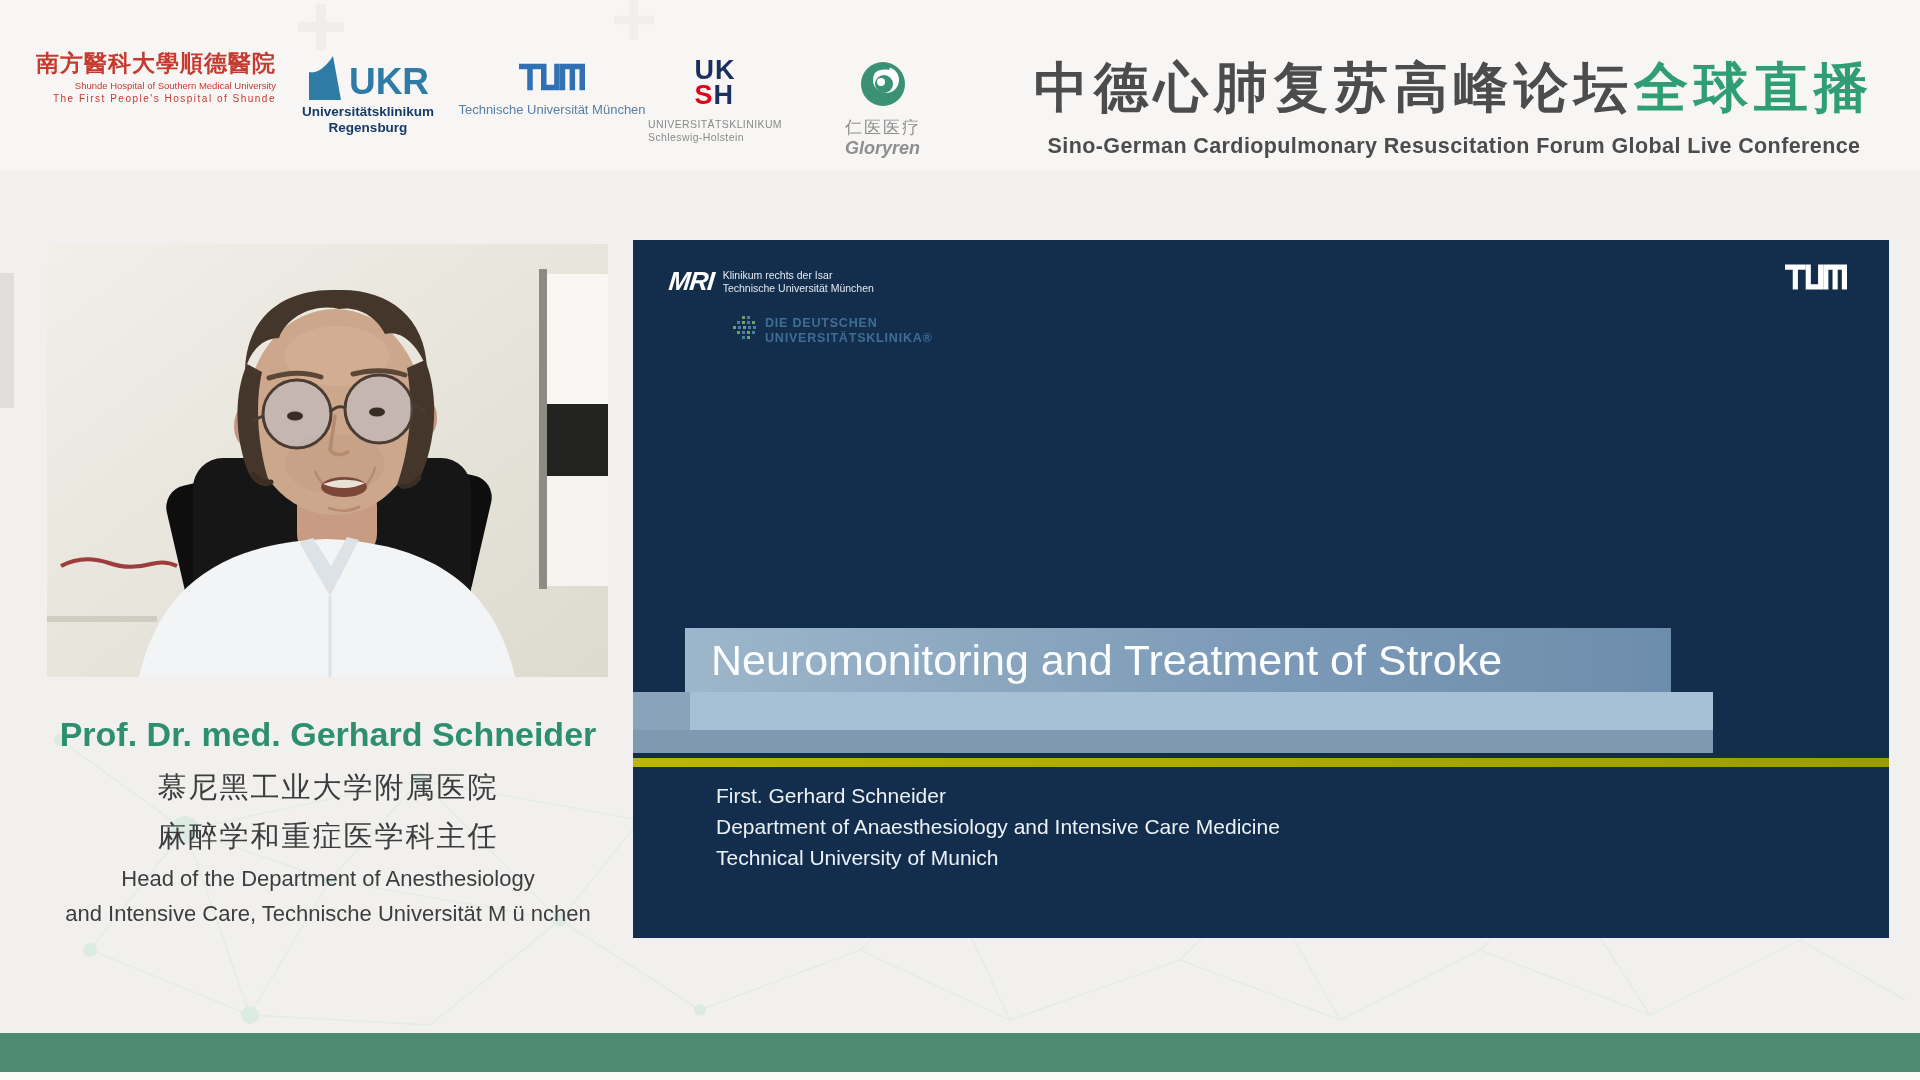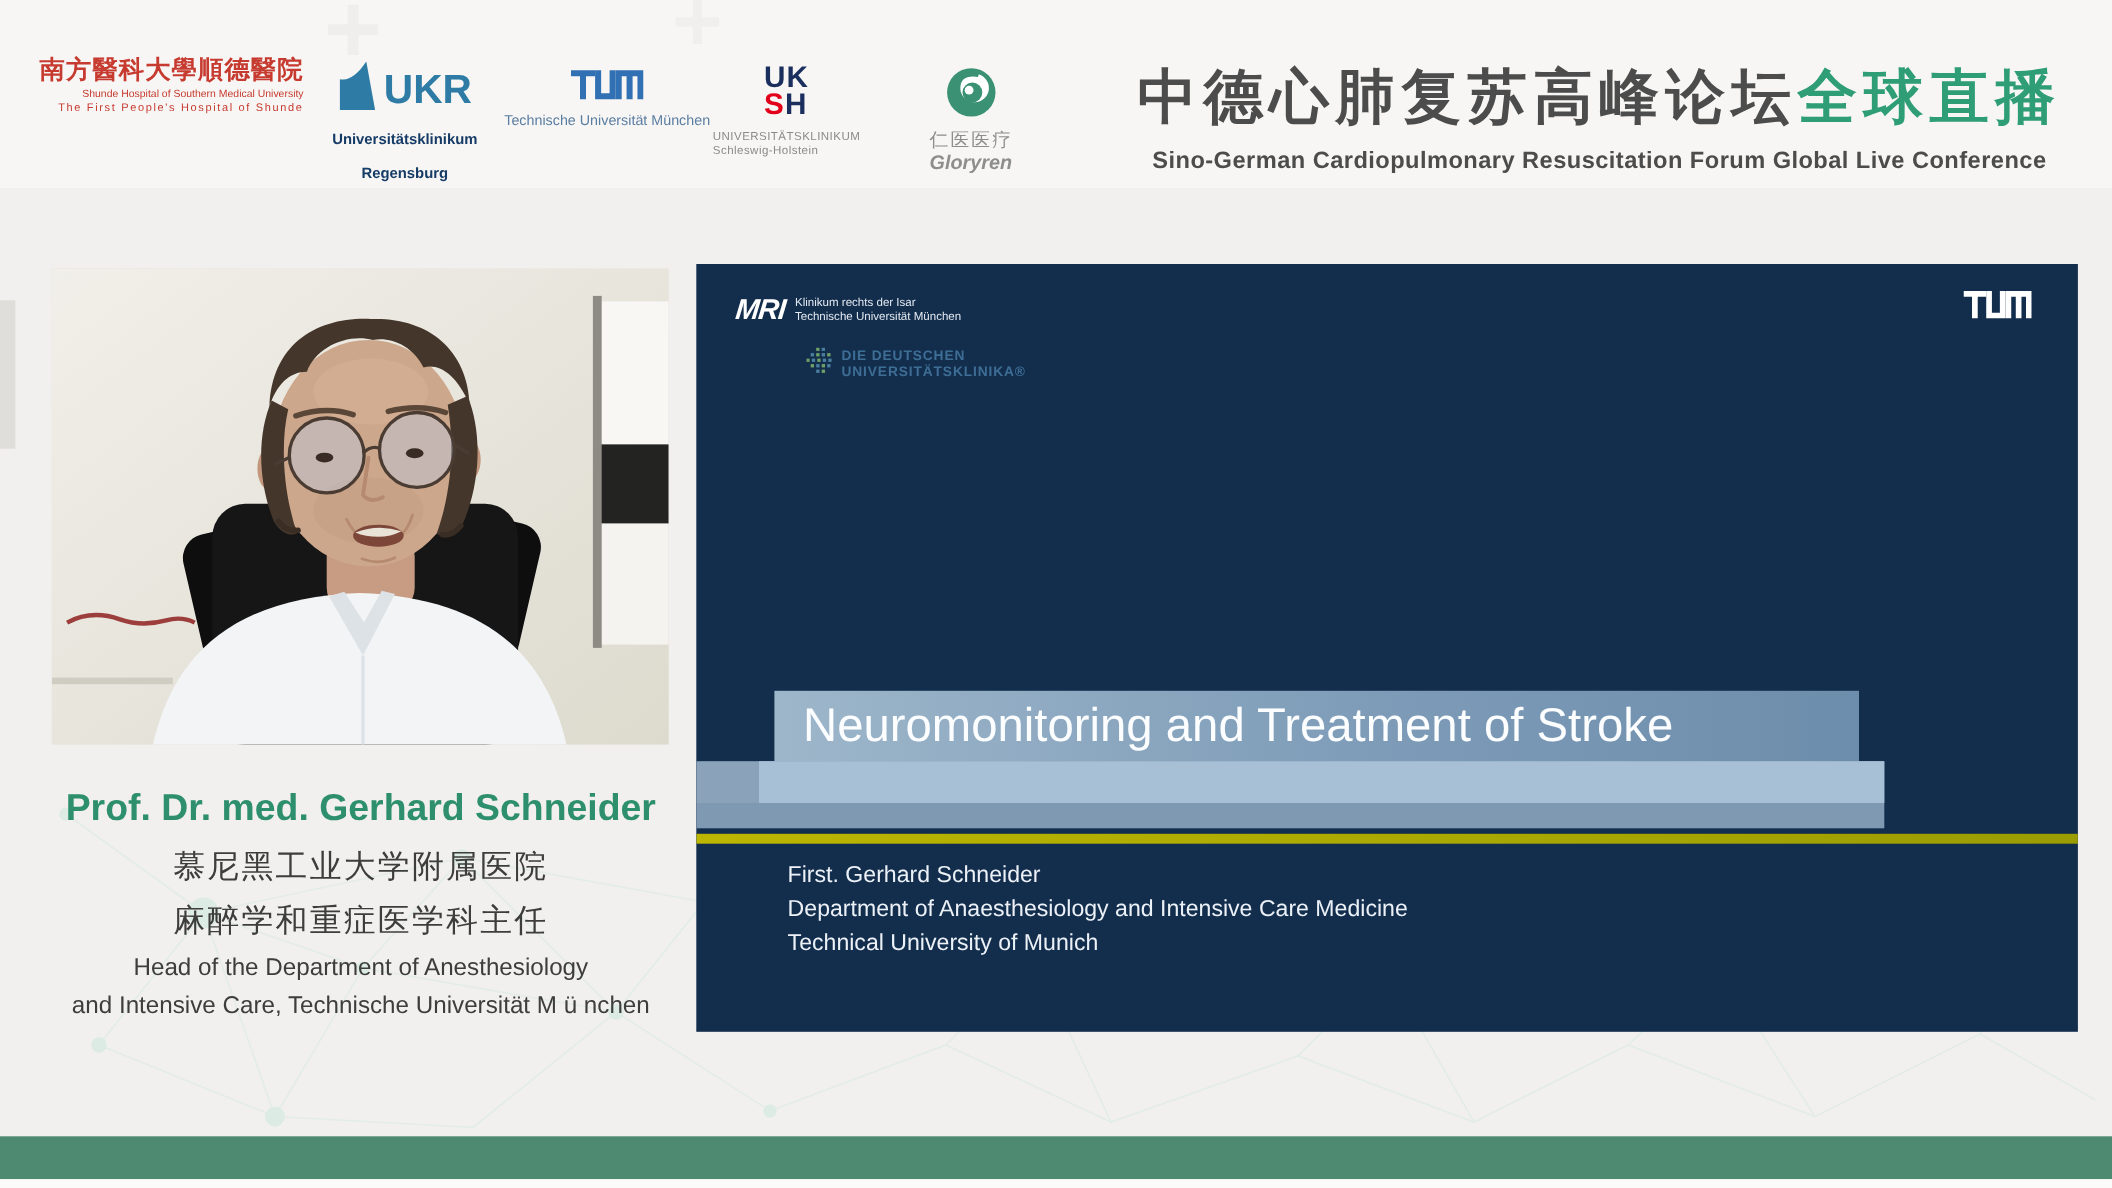--- a/index.html
+++ b/index.html
@@ -14,21 +14,21 @@
   
   .header{left:0;top:0;width:1920px;height:171px;background:#f7f6f4;}
   .logo-block{display:flex;flex-direction:column;align-items:center;}
 
   .shunde{left:28px;top:48px;width:248px;text-align:center;color:#c63a2f;align-items:flex-end;}
   .shunde .l1{font-family:"DejaVu Serif","Liberation Serif",serif;font-size:23px;font-weight:700;letter-spacing:1px;white-space:nowrap;}
   .shunde .l2{font-size:9.5px;margin-top:1px;white-space:nowrap;}
   .shunde .l3{font-family:"DejaVu Serif","Liberation Serif",serif;font-size:29px;font-weight:800;letter-spacing:3px;margin-top:2px;white-space:nowrap;}
   .shunde .l4{font-size:10px;letter-spacing:1.5px;margin-top:2px;white-space:nowrap;}
 
-  .ukr{left:288px;top:56px;width:160px;text-align:center;gap:15px;}
+  .ukr{left:288px;top:56px;width:160px;text-align:center;}
   .ukr-mark{display:flex;align-items:flex-end;justify-content:center;gap:2px;}
   .ukr-abbr{font-size:37px;font-weight:800;color:#2e7ca6;letter-spacing:0;line-height:1;}
   .ukr .l1,.ukr .l2{font-size:13.5px;font-weight:700;color:#163b66;line-height:16px;}
   .ukr .l1{margin-top:4px;}
 
   .tumh{left:462px;top:62px;width:180px;text-align:center;}
   .tumh .l1{font-size:13px;color:#5a7da2;margin-top:10px;white-space:nowrap;}
 
   .uksh{left:648px;top:58px;display:flex;align-items:center;gap:10px;flex-direction:column;}
   .uksh-abbr{font-size:27px;font-weight:800;line-height:25px;color:#1b2f5e;letter-spacing:1px;}
@@ -57,21 +57,21 @@
 
   
   .slide{left:633px;top:240px;width:1256px;height:698px;background:#132e4d;overflow:hidden;}
   .mri{left:36px;top:28px;display:flex;align-items:flex-start;gap:9px;color:#fff;}
   .mri-abbr{font-size:26px;font-weight:800;font-style:italic;letter-spacing:-1px;transform:skewX(-6deg);line-height:26px;}
   .mri-lines{font-size:10.5px;line-height:13px;color:#e3e9f1;margin-top:1px;}
   .duk{left:100px;top:76px;display:flex;align-items:flex-start;gap:8px;}
   .duk-lines{font-size:12.5px;font-weight:700;color:#3e6e95;letter-spacing:.8px;line-height:15px;}
   .tum-slide-logo{right:42px;top:24px;}
 
-  .band-title{left:71px;top:388px;width:986px;height:64px;
+  .band-title{left:52px;top:388px;width:986px;height:64px;
     background:linear-gradient(90deg,#9db6ca 0%,#7e9cb8 55%,#6d8dac 100%);}
   .band-title .t{font-size:43px;color:#fbfdff;line-height:64px;padding-left:26px;white-space:nowrap;}
   .band2{left:0;top:452px;width:1080px;height:38px;background:#8aa3ba;}
   .band2-inner{left:57px;top:0;width:1023px;height:38px;background:#a7c0d5;}
   .band3{left:0;top:490px;width:1080px;height:23px;background:#7f99b3;}
   .band-yellow{left:0;top:518px;width:1256px;height:9px;background:linear-gradient(90deg,#bcb600,#9b9d00);}
   .presenter{left:83px;top:540px;color:#ecf1f7;font-size:21px;line-height:31px;}
 
   
   .bottom-green{left:0;top:1033px;width:1920px;height:39px;background:#4e8a71;}

